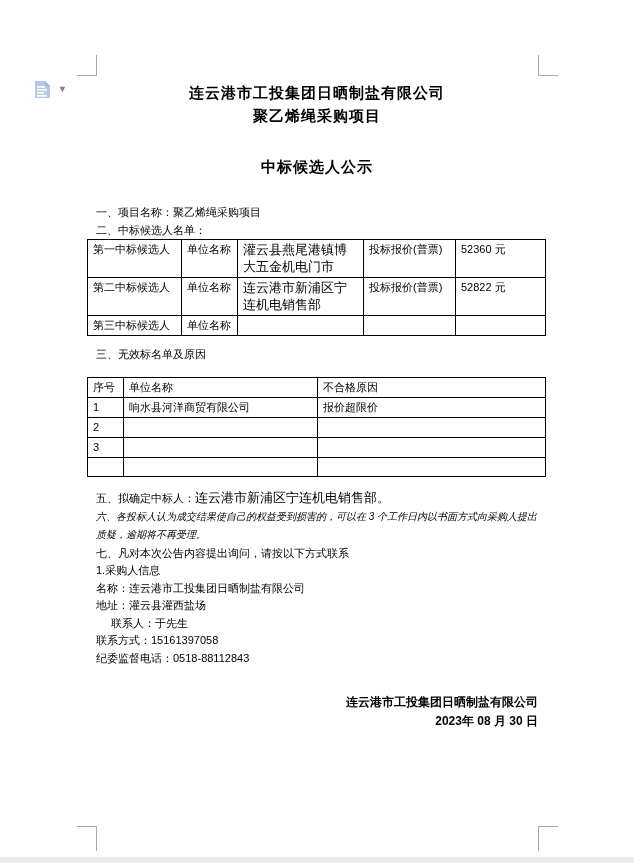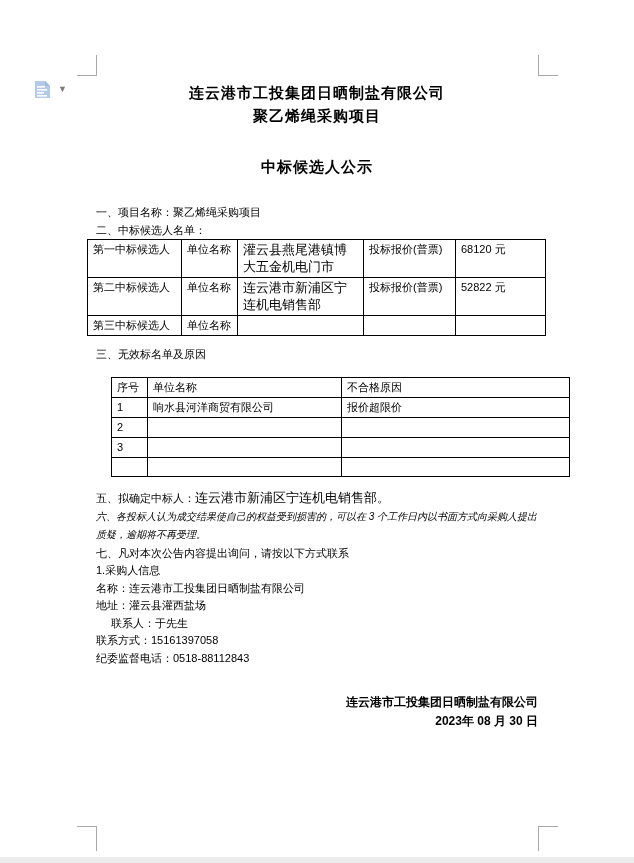--- a/index.html
+++ b/index.html
@@ -71,21 +71,21 @@
           <col style="width:126px">
           <col style="width:92px">
           <col style="width:90px">
         </colgroup>
       <tbody>
         <tr style="height:38px;">
           <td>第一中标候选人</td>
           <td>单位名称</td>
           <td class="unit-big">灌云县燕尾港镇博大五金机电门市</td>
           <td>投标报价(普票)</td>
-          <td>68120 元</td>
+          <td>52360 元</td>
         </tr>
         <tr style="height:38px;">
           <td>第二中标候选人</td>
           <td>单位名称</td>
           <td class="unit-big">连云港市新浦区宁连机电销售部</td>
           <td>投标报价(普票)</td>
           <td>52822 元</td>
         </tr>
         <tr style="height:19px;">
           <td>第三中标候选人</td>
@@ -93,21 +93,21 @@
           <td class="unit-big"></td>
           <td></td>
           <td></td>
         </tr>
       </tbody>
     </table>
   </div>
 
   <div class="abs body-line" style="top:345px;">三、无效标名单及原因</div>
 
-  <div class="abs" style="left:87px; top:377px;margin-left:24px;">
+  <div class="abs" style="left:87px; top:377px;">
     <table class="doc">
       <colgroup>
           <col style="width:36px">
           <col style="width:194px">
           <col style="width:228px">
         </colgroup>
       <tbody>
         <tr style="height:18px;">
           <td>序号</td>
           <td>单位名称</td>

